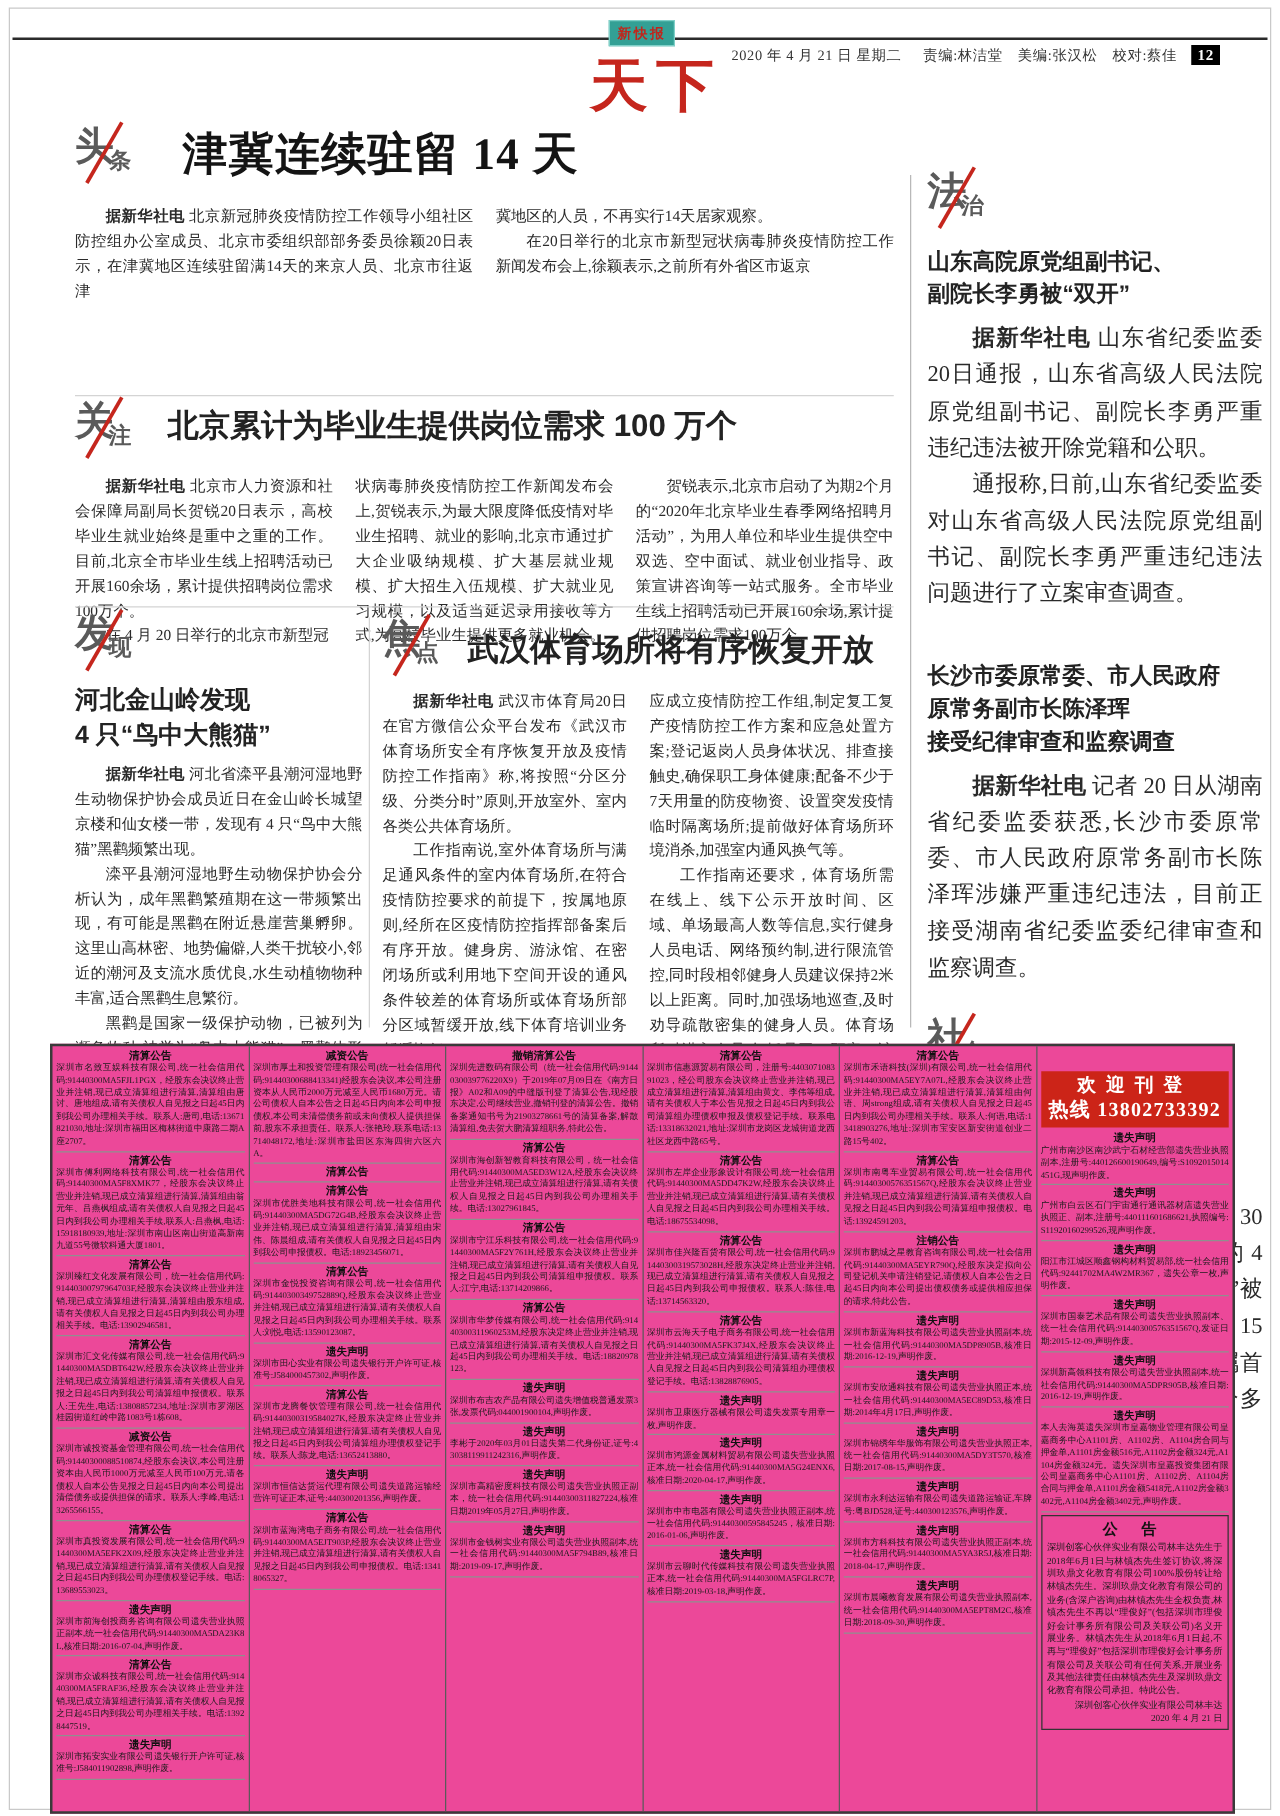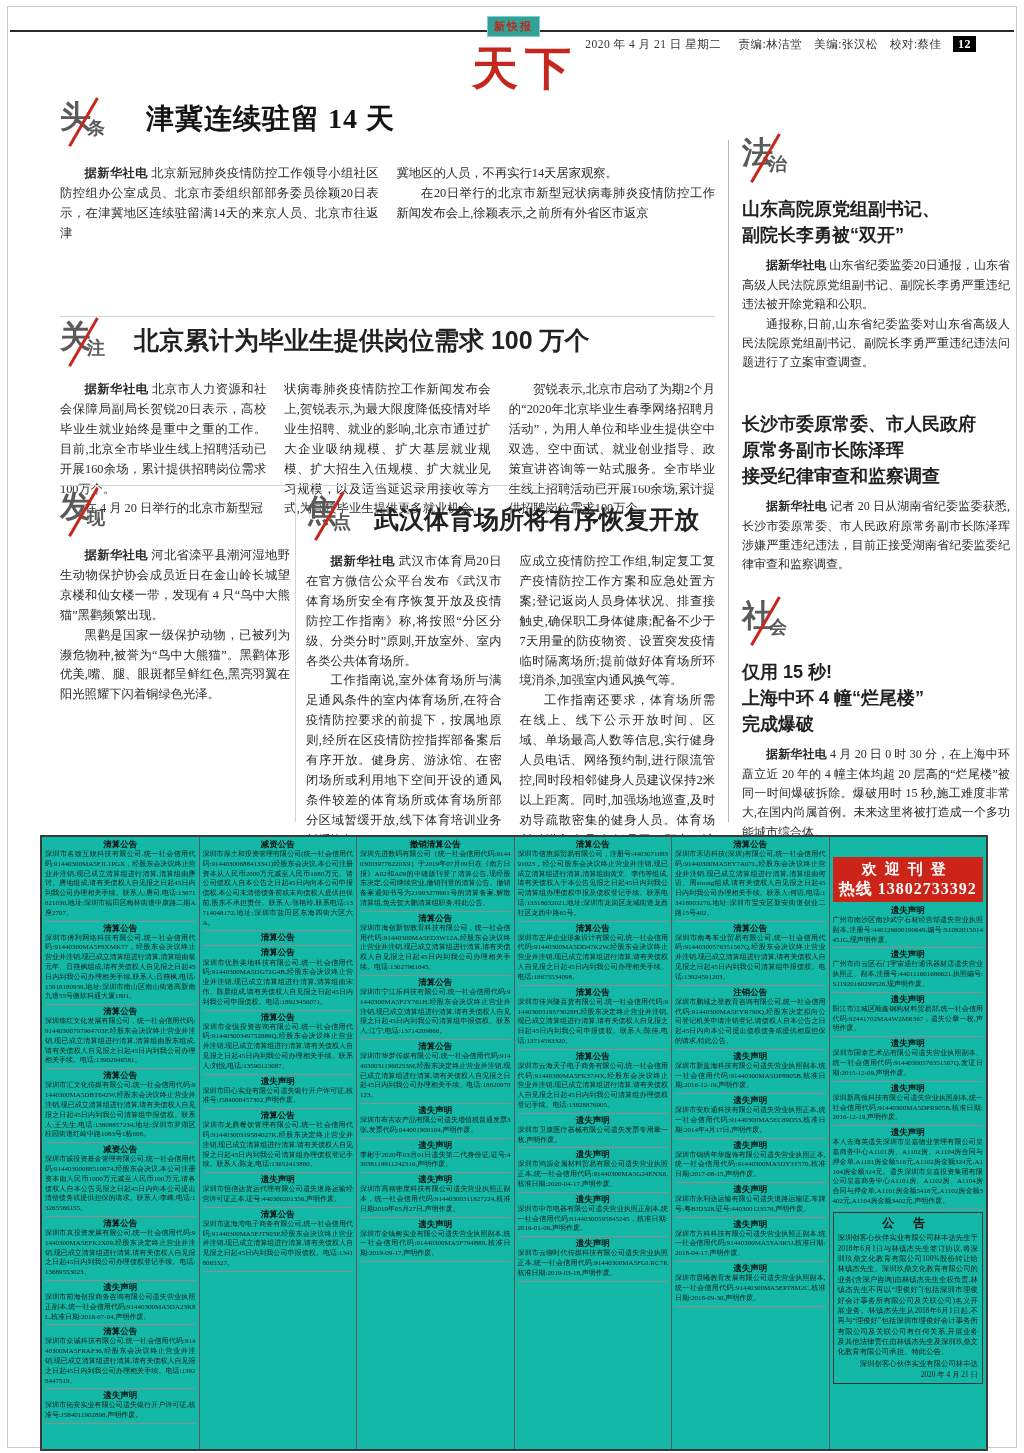--- a/index.html
+++ b/index.html
@@ -29,21 +29,21 @@
   .cols{display:flex;gap:18px;}
   .cols>div{flex:1;}
   .bodytext{font-size:12.3px;line-height:1.62;text-align:justify;color:#2a2a2a;}
   .para{margin:0;text-indent:2em;}
   .para.ni{text-indent:0;}
   .lead{font-weight:bold;}
 
   
   .story{position:absolute;left:60px;top:102px;width:655px;}
   .story-head{display:flex;}
-  .story-title{font-size:28px;font-weight:bold;color:#141414;line-height:1.22;margin-left:34px;letter-spacing:1px;}
+  .story-title{font-size:36px;font-weight:bold;color:#141414;line-height:1.22;margin-left:34px;letter-spacing:1px;}
   .story-body{margin-top:16px;}
 
   .guanzhu{position:absolute;left:60px;top:322px;width:655px;}
   .gz-head{display:flex;align-items:flex-start;}
   .gz-title{font-size:25px;font-weight:bold;color:#222;margin-left:22px;margin-top:2px;}
   .gz-body{margin-top:12px;}
 
   .hrule{position:absolute;background:#d4d4d4;}
   .vrule{position:absolute;background:#b8b8b8;}
 
@@ -51,26 +51,26 @@
   .fx-title{font-size:20px;font-weight:bold;color:#222;line-height:1.4;margin-top:8px;}
   .fx-body{margin-top:8px;}
 
   .jiaodian{position:absolute;left:306px;top:496px;width:409px;}
   .jd-head{display:flex;align-items:center;}
   .jd-title{font-size:25px;font-weight:bold;color:#222;margin-left:16px;}
   .jd-body{margin-top:10px;}
 
   .rightcol{position:absolute;left:742px;top:138px;width:268px;}
   .rc-title{font-size:18px;font-weight:bold;color:#222;line-height:1.45;margin-top:12px;}
-  .rc-body{margin-top:8px;font-size:12px;}
+  .rc-body{margin-top:8px;font-size:18px;}
   .rc-gap{height:26px;}
 
   
   .adszone{position:absolute;left:40px;top:835px;width:944px;height:612px;border:2px solid #3a3a3a;
-           display:flex;background:#14b8a6;}
+           display:flex;background:#ec4899;}
   .adcol{flex:1;border-right:1px solid #5a5a5a;padding:1px 3px;overflow:hidden;}
   .adcol:last-child{border-right:none;margin-top:18px;}
   .ad{border-bottom:1px solid #8f8f8f;padding:1px 0 2px;}
   .ad-h{text-align:center;font-weight:bold;font-size:8.5px;color:#111;line-height:1.3;}
   .ad-b{font-size:7px;line-height:1.4;text-align:justify;color:#1a1a1a;word-break:break-all;}
   .hotline{background:#cc2418;color:#fff;text-align:center;padding:3px 0 4px;margin:1px 0 2px;}
   .hotline .l1{font-size:15px;font-weight:bold;letter-spacing:8px;line-height:1.25;}
   .hotline .l2{font-size:16px;font-weight:bold;letter-spacing:1px;line-height:1.2;}
   .ad-boxed{border:1.5px solid #333;padding:3px 4px;margin-top:2px;}
   .ad-boxed .ad-h{font-size:12px;letter-spacing:8px;margin-bottom:2px;}
@@ -141,22 +141,27 @@
 
   <div class="hrule" style="left:60px;top:485px;width:655px;height:1px;"></div>
   <div class="vrule" style="left:295px;top:494px;width:1px;height:328px;background:#d4d4d4;"></div>
 
   <div class="faxian">
     <div class="tag">
       <span class="c1">发</span>
       <span class="c2">现</span>
       <span class="slash"></span>
     </div>
+    <div class="fx-title sans">
+        <div>河北金山岭发现</div>
+        <div>4 只“鸟中大熊猫”</div>
+      </div>
     <div class="fx-body bodytext">
         <p class="para"><b class="lead">据新华社电 </b>河北省滦平县潮河湿地野生动物保护协会成员近日在金山岭长城望京楼和仙女楼一带，发现有 4 只“鸟中大熊猫”黑鹳频繁出现。</p>
+        <p class="para">滦平县潮河湿地野生动物保护协会分析认为，成年黑鹳繁殖期在这一带频繁出现，有可能是黑鹳在附近悬崖营巢孵卵。这里山高林密、地势偏僻,人类干扰较小,邻近的潮河及支流水质优良,水生动植物物种丰富,适合黑鹳生息繁衍。</p>
         <p class="para">黑鹳是国家一级保护动物，已被列为濒危物种,被誉为“鸟中大熊猫”。黑鹳体形优美,嘴、腿、眼斑都呈鲜红色,黑亮羽翼在阳光照耀下闪着铜绿色光泽。</p>
       </div>
   </div>
 
   <div class="jiaodian">
     <div class="jd-head">
       <div class="tag">
         <span class="c1">焦</span>
         <span class="c2">点</span>
         <span class="slash"></span>

